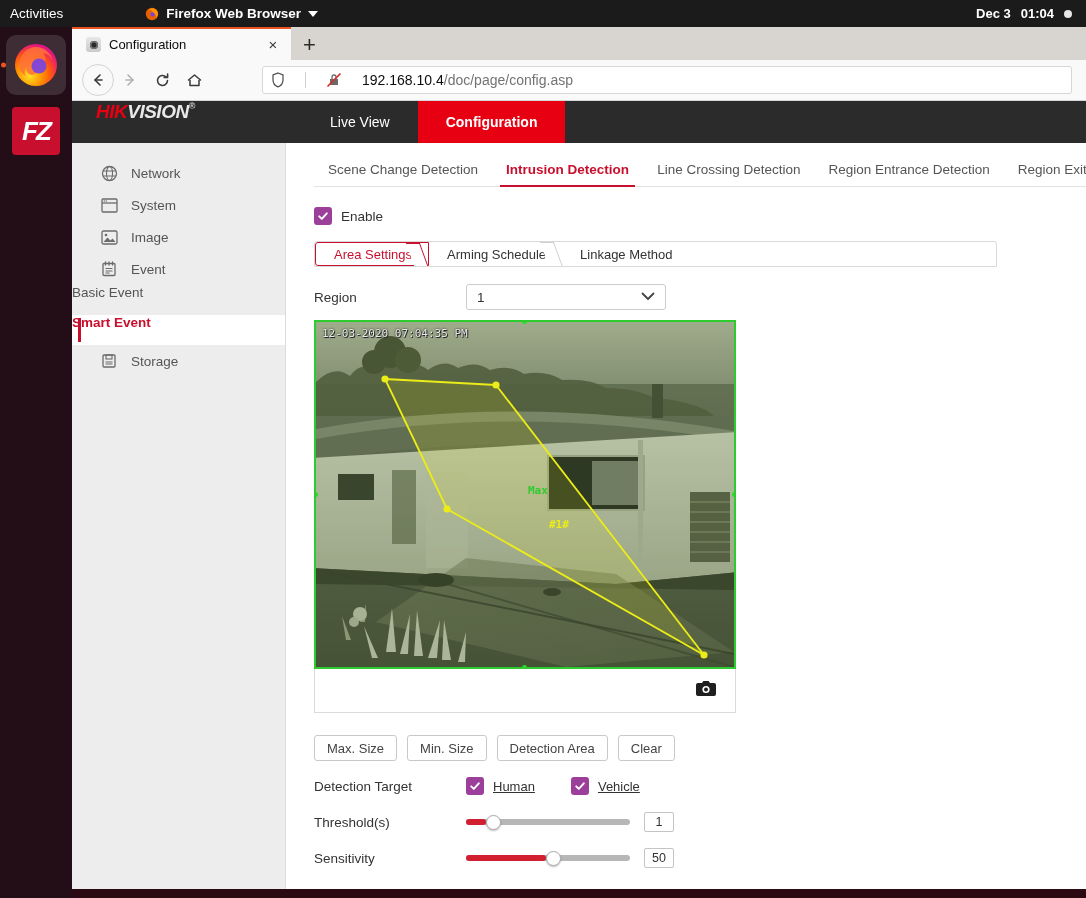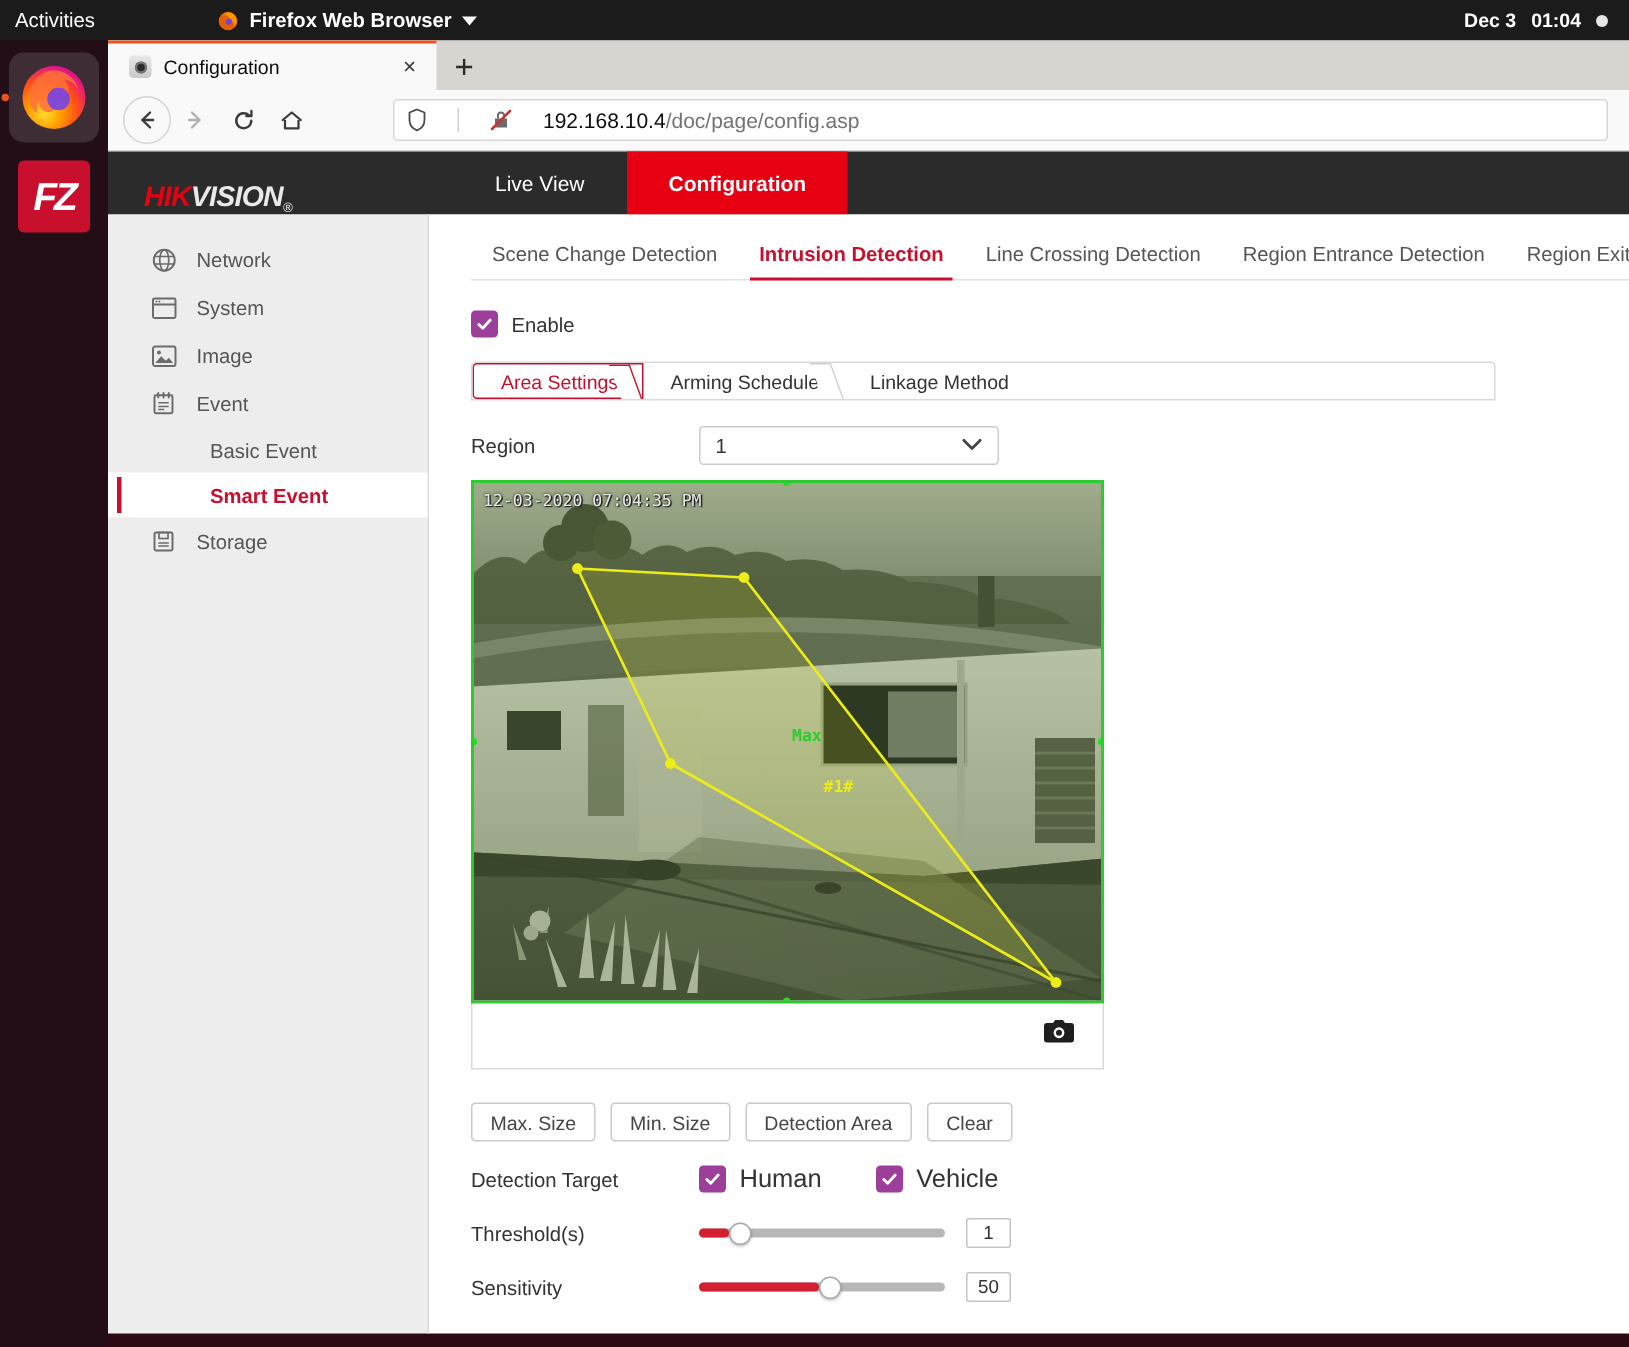--- a/index.html
+++ b/index.html
@@ -105,21 +105,21 @@
   .url-sep { width:1px; height:16px; background:#d0d0d0; }
   .url-text { color: #0c0c0d; }
   .url-text .path { color: #737373; }
 
   
   .hik-header {
     height: 42px; background: #2b2b2b;
     display: flex; align-items: stretch;
   }
   .hik-logo {
-    display: flex; align-items: flex-end;
+    display: flex; align-items: flex-start;
     padding: 0 0 0 24px; width: 230px;
     font-style: italic; font-weight: bold; font-size: 19px;
     letter-spacing: -0.5px;
   }
   .hik-logo .hik { color: #e60012; }
   .hik-logo .vision { color: #e9e9e9; }
   .hik-logo .reg { font-size: 9px; vertical-align: super; color:#cfcfcf; font-style: normal;}
   .hik-nav { display: flex; align-items: stretch; }
   .hik-nav-item {
     display: flex; align-items: center; padding: 0 28px;
@@ -132,22 +132,22 @@
   .sidebar {
     width: 214px; background: #ededed;
     border-right: 1px solid #dcdcdc; padding-top: 14px;
     flex: 0 0 214px;
   }
   .side-item {
     height: 32px; display: flex; align-items: center;
     gap: 13px; padding-left: 28px; color: #555; font-size: 13.5px;
   }
   .side-sub {
-    height: 30px; display: flex; align-items: center;
-    padding-left: 68px; color: #555; font-size: 13.5px; position: relative;
+    height: 30px; display: flex; 
+    color: #555; font-size: 13.5px; position: relative;
   }
   .side-sub.active {
     background: #ffffff; color: #c8102e; font-weight: bold;
   }
   .side-sub.active::before {
     content:""; position:absolute; left:6px; top:3px;
     width:3px; height:24px; background:#c8102e;
   }
   .side-icon { width: 18px; height: 18px; flex:0 0 18px; color:#6b6b6b; display:flex;align-items:center;justify-content:center;}
 
@@ -244,21 +244,21 @@
   .btn-row { display: flex; gap: 10px; margin-top: 22px; }
   .sbtn {
     height: 26px; border: 1px solid #c9c9c9; border-radius: 3px;
     background: #fff; color: #444; font-size: 13px;
     display: flex; align-items: center; padding: 0 12px;
   }
 
   .field-row { display: flex; align-items: center; margin-top: 14px; height: 22px; }
   .field-label { width: 152px; font-size: 13.5px; color: #333; }
   .chk-group { display: flex; align-items: center; gap: 9px; margin-right: 36px;}
-  .chk-label { font-size: 17px; color: #333; }
+  .chk-label { font-size: 13px; color: #333; text-decoration: underline; }
 
   .slider { width: 164px; height: 22px; position: relative; display:flex; align-items:center;}
   .track { width: 164px; height: 6px; border-radius: 3px; background: #b7b7b7; position: relative;}
   .fill { position: absolute; left:0; top:0; height: 6px; border-radius: 3px; background: #d22030; }
   .thumb {
     position: absolute; width: 15px; height: 15px; border-radius: 50%;
     background: #ffffff; border: 1px solid #aaa; top: -4.5px;
     box-shadow: 0 1px 2px rgba(0,0,0,.25);
   }
   .numbox {

